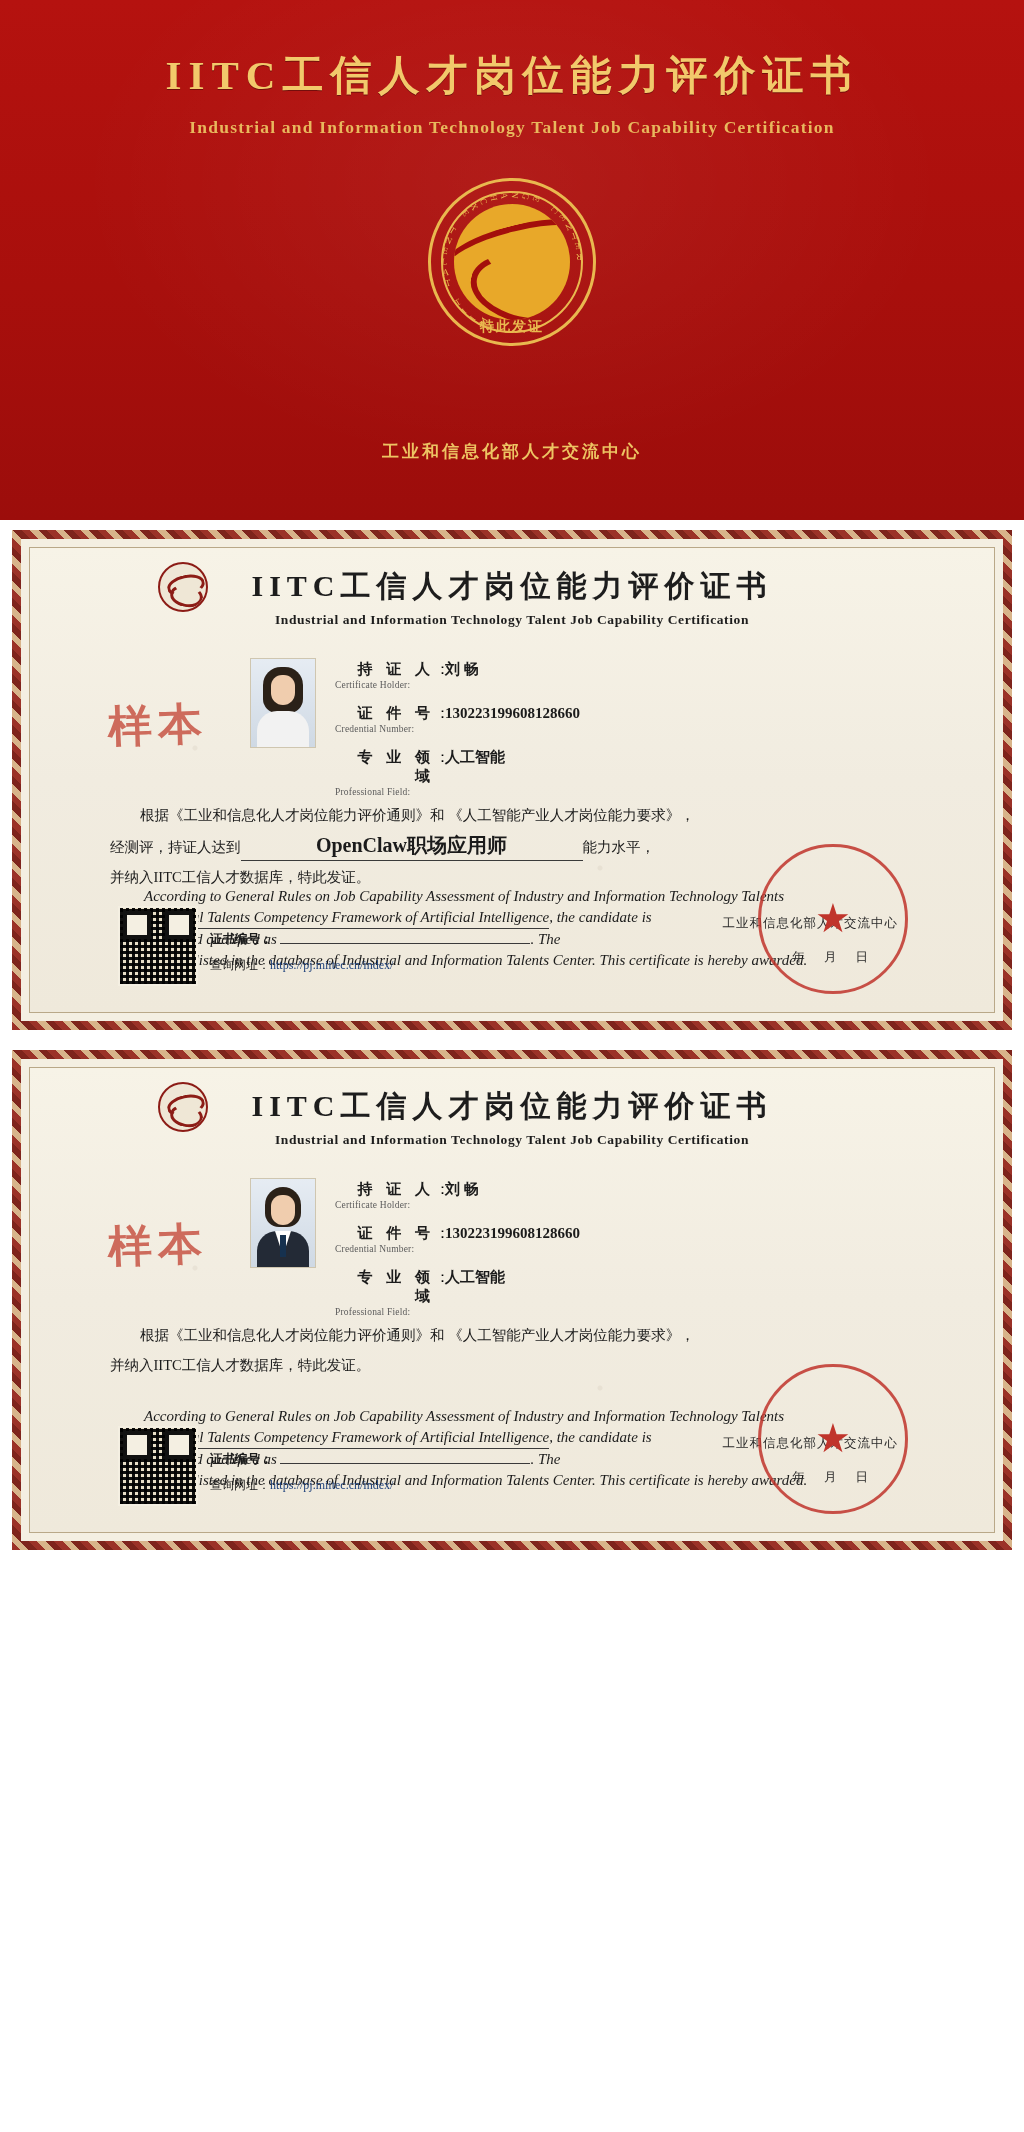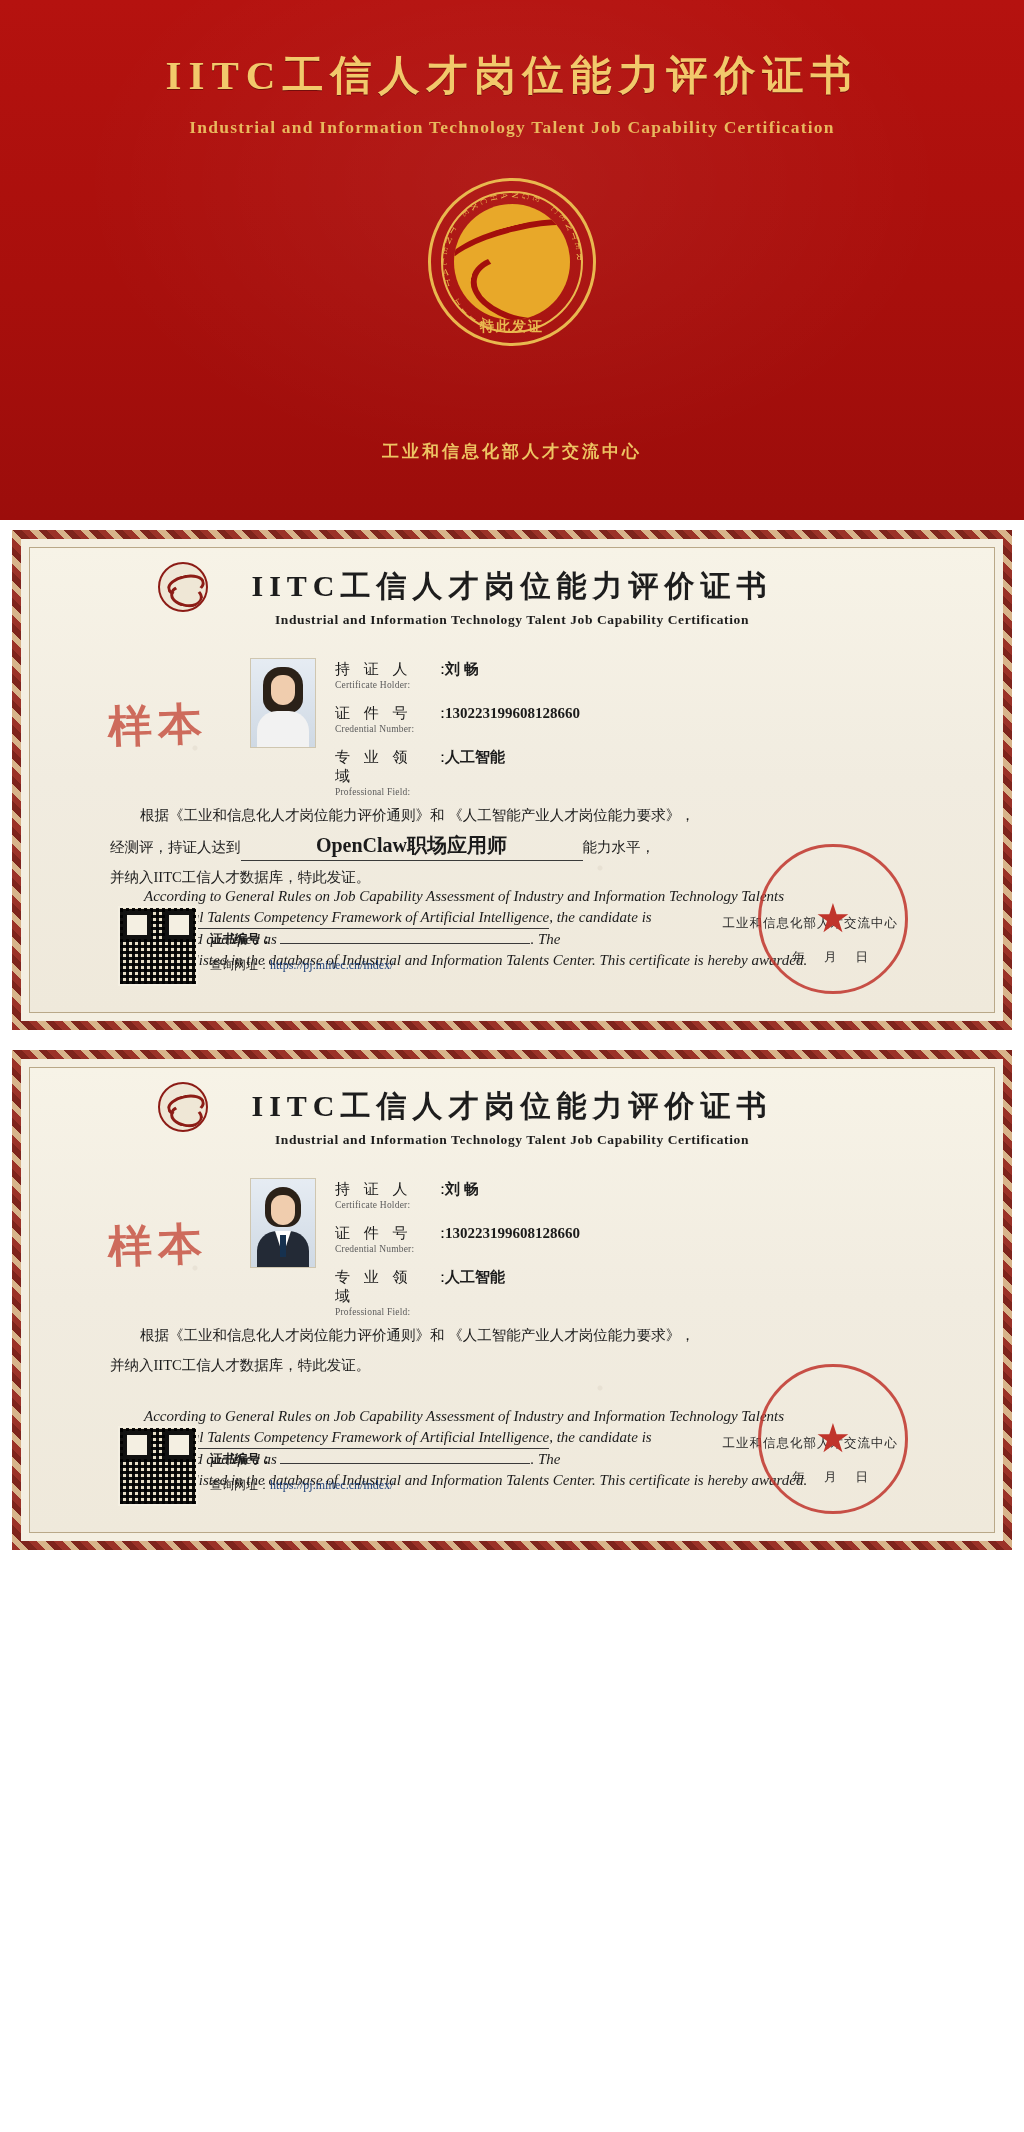--- a/index.html
+++ b/index.html
@@ -239,25 +239,26 @@
 
   .fields{
     position:absolute;
     left:305px;top:112px;
     width:470px;
   }
   .field-row{margin-bottom:14px;}
   .f-label{
     display:inline-block;
     font-size:15px;
-    font-weight:normal;
+    font-weight:bold;
     color:#1b1b1b;
     letter-spacing:5px;
     width:100px;
     vertical-align:top;
+    text-align:right;
   }
   .f-colon{display:inline-block;width:10px;font-size:15px;}
   .f-value{
     display:inline-block;
     font-size:15px;
     color:#1b1b1b;
     font-weight:bold;
   }
   .f-sub{
     display:block;

